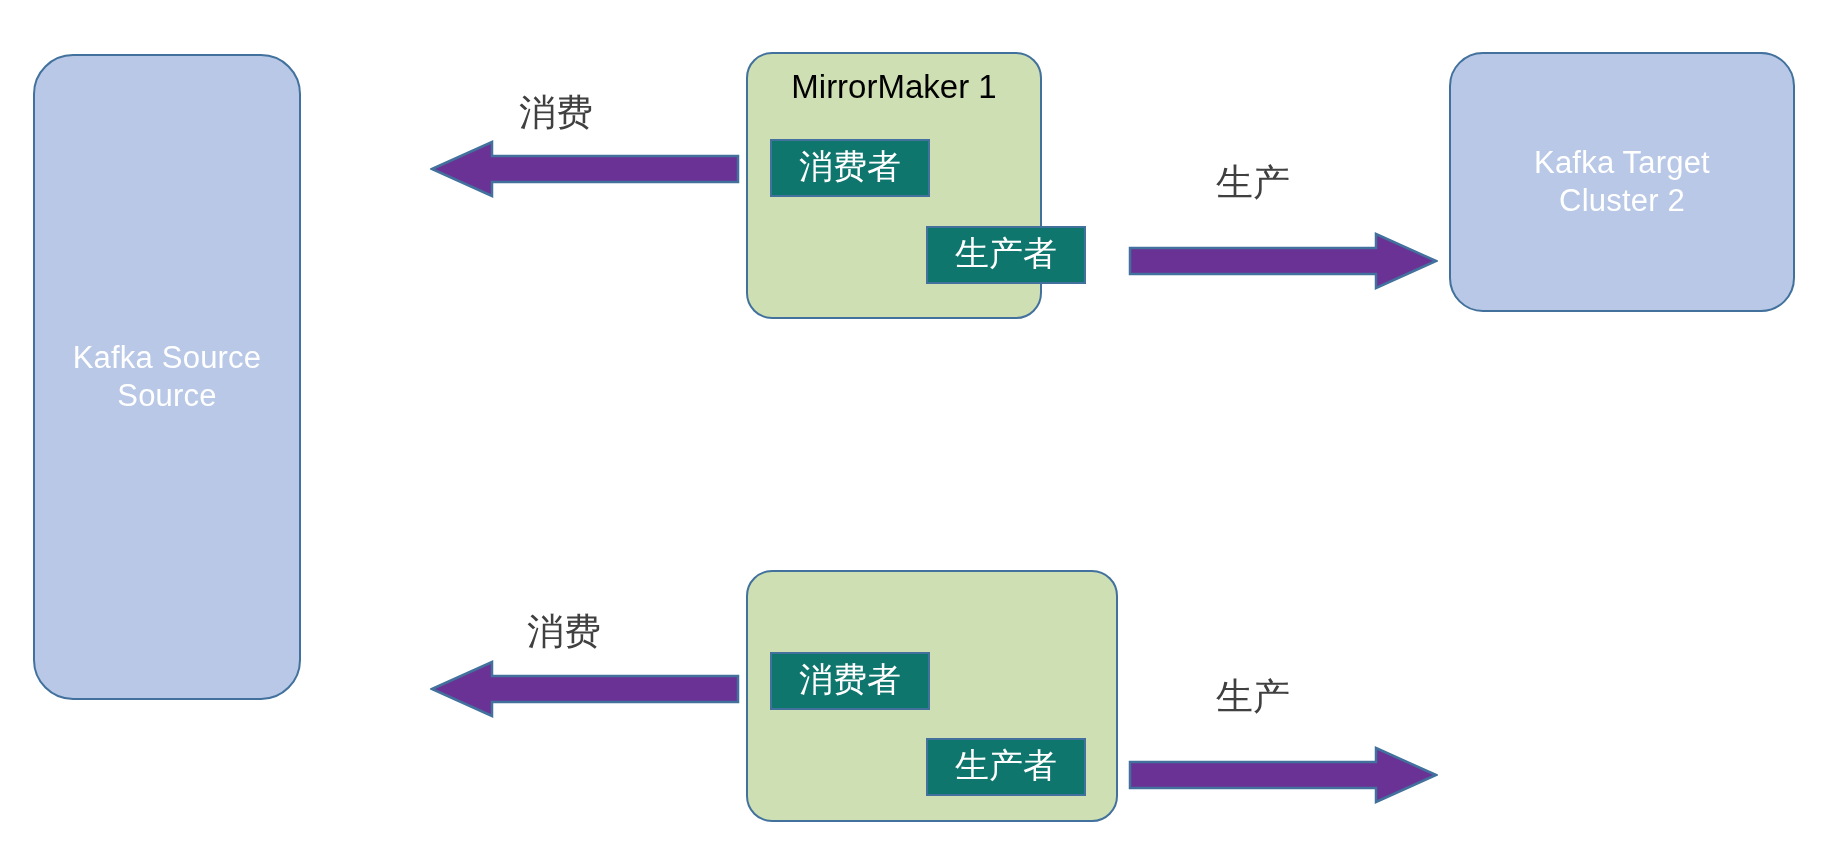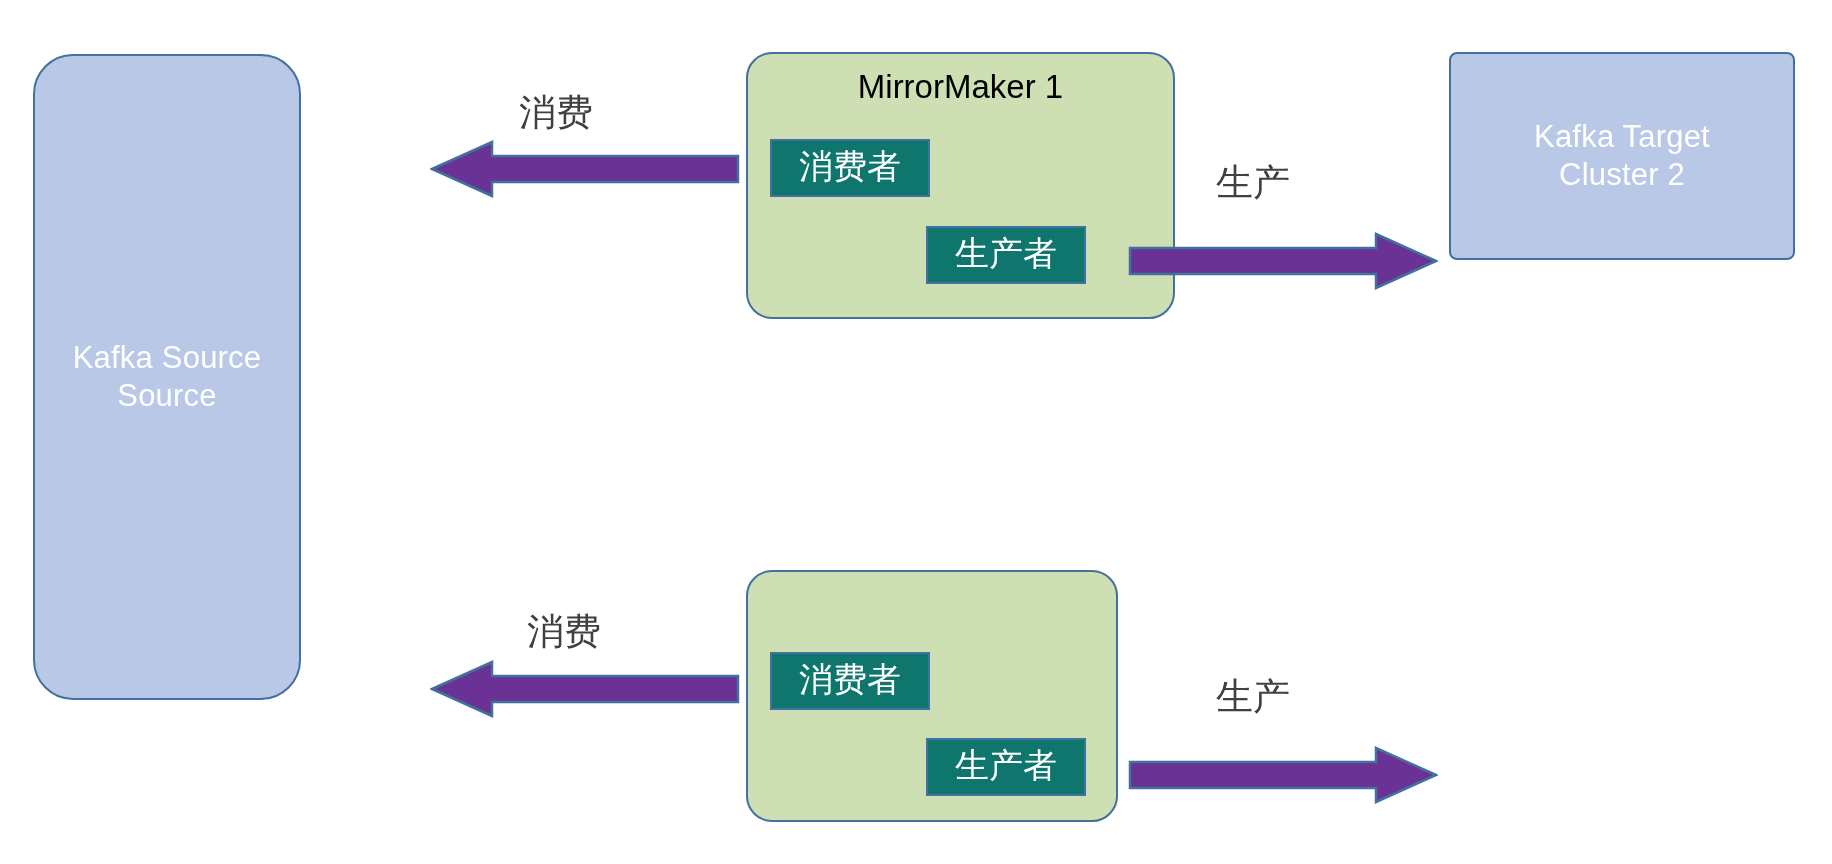--- a/index.html
+++ b/index.html
@@ -52,33 +52,32 @@
     top: 54px;
     width: 268px;
     height: 646px;
     border-radius: 40px;
   }
 
   #target-cluster-1 {
     left: 1449px;
     top: 52px;
     width: 346px;
-    height: 208px;
-    border-radius: 8px;
+    height: 260px;
   }
 
   
   .mm-box {
     position: absolute;
     box-sizing: border-box;
     background: #cfdfb4;
     border: 2px solid #41719c;
     border-radius: 26px;
   }
-  #mirrormaker-1 { left: 746px; top: 52px;  width: 429px; height: 267px; }
+  #mirrormaker-1 { left: 746px; top: 52px;  width: 296px; height: 267px; }
   #mirrormaker-2 { left: 746px; top: 570px; width: 372px; height: 252px; }
 
   .mm-title {
     position: absolute;
     left: 0;
     right: 0;
     top: 14px;
     text-align: center;
     font-size: 33px;
     color: #000000;

